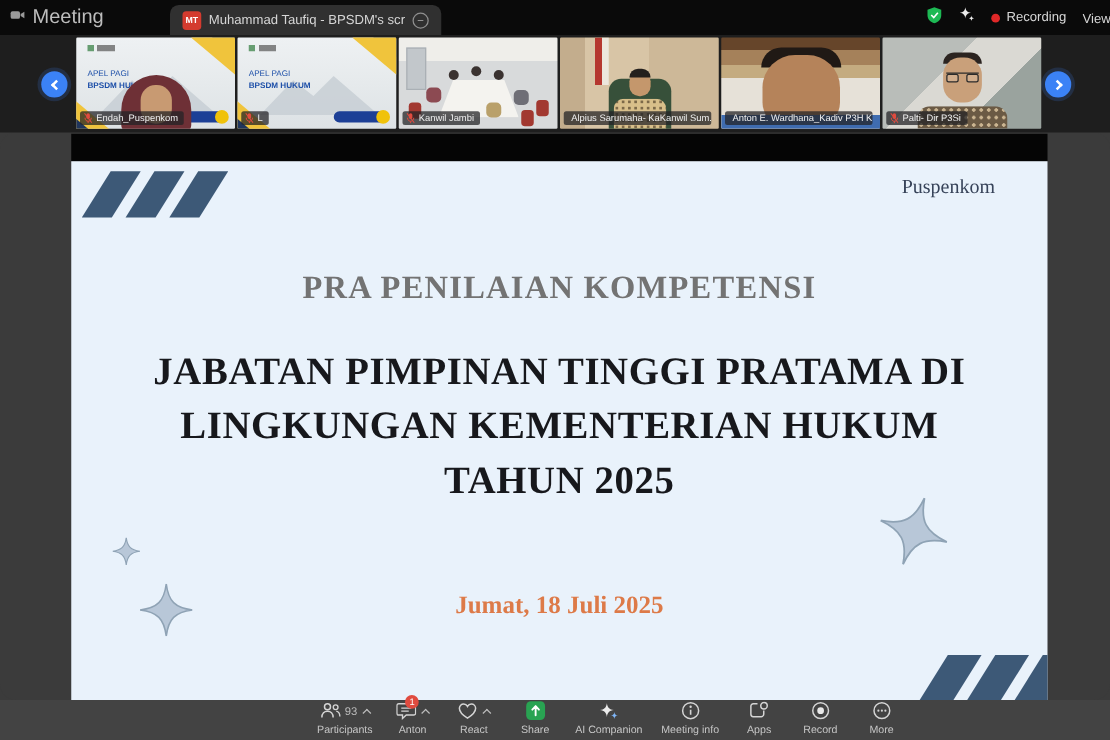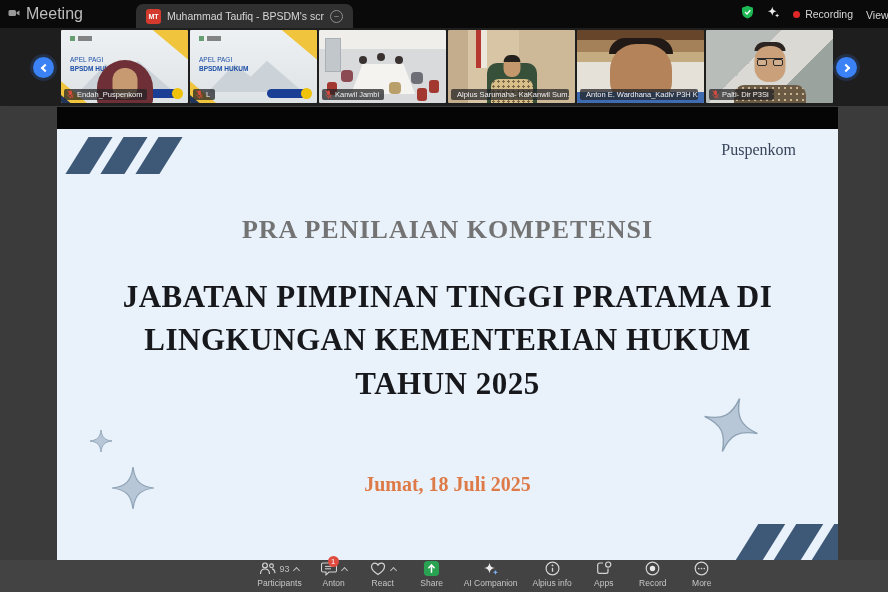--- a/index.html
+++ b/index.html
@@ -369,21 +369,21 @@
   </div>
 
   <div class="tb-item">
     <div class="icon-row">
       <svg width="15" height="15" viewBox="0 0 15 15">
           <circle cx="7.5" cy="7.5" r="6.4" stroke="#d4d4d4" fill="none" stroke-width="1.2"></circle>
           <line x1="7.5" y1="6.8" x2="7.5" y2="10.8" stroke="#d4d4d4" stroke-width="1.3"></line>
           <circle cx="7.5" cy="4.4" r=".95" fill="#d4d4d4"></circle>
         </svg>
     </div>
-    <span class="tb-label">Alpius info</span>
+    <span class="tb-label">Meeting info</span>
   </div>
 
   <div class="tb-item">
     <div class="icon-row">
       <svg width="16" height="15" viewBox="0 0 16 15">
           <path d="M7 2 H3.6 A1.9 1.9 0 0 0 1.7 3.9 V10.4 A1.9 1.9 0 0 0 3.6 12.3 H10.1 A1.9 1.9 0 0 0 12 10.4 V7.4" fill="none" stroke="#d4d4d4" stroke-width="1.2"></path>
           <circle cx="12.2" cy="3.6" r="2.6" fill="none" stroke="#d4d4d4" stroke-width="1.2"></circle>
         </svg>
     </div>
     <span class="tb-label">Apps</span>

